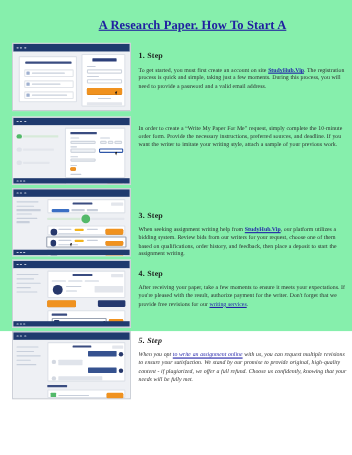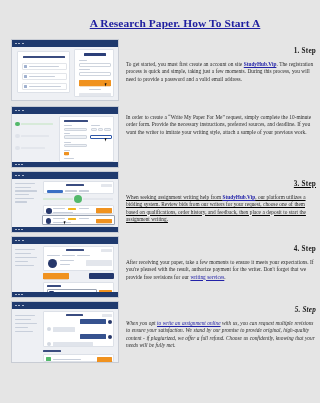--- a/index.html
+++ b/index.html
@@ -4,22 +4,22 @@
 <style>
   * { box-sizing: border-box; margin: 0; padding: 0; }
   html, body {
     width: 320px; height: 414px;
     background: #ffffff;
     font-family: "Liberation Serif", "DejaVu Serif", serif;
     overflow: hidden;
   }
   #page {
     position: relative;
-    width: 320px; height: 403px;
-    background: #e5e5e5;
+    width: 320px; height: 301px;
+    background: #86efac;
   }
 
   
   .title-wrap {
     position: absolute;
     left: 0; top: 13px;
     width: 320px;
     text-align: center;
     padding-left: 30px;
   }
@@ -39,21 +39,21 @@
     position: absolute;
     left: 126px;
     width: 190px;
     top: 0;
   }
   .step {
     position: absolute;
     width: 190px;
   }
   .step-head {
-    text-align: right;
+    text-align: left;
     font-size: 7.2px;
     font-weight: bold;
     color: #1a1a1a;
     letter-spacing: 0.2px;
     margin-bottom: 6px;
   }
   .step-body {
     font-size: 5.3px;
     line-height: 7.3px;
     color: #2b2b2b;
@@ -374,21 +374,21 @@
         <span>To get started, you must first create an account on site </span><a href="#">StudyHub.Vip</a><span>. The registration process is quick and simple, taking just a few moments. During this process, you will need to provide a password and a valid email address.</span>
       </div>
     </div>
 
     <div class="step" style="top:114px;">
       <div class="step-body">
         <span>In order to create a “Write My Paper For Me” request, simply complete the 10-minute order form. Provide the necessary instructions, preferred sources, and deadline. If you want the writer to imitate your writing style, attach a sample of your previous work.</span>
       </div>
     </div>
 
-    <div class="step" style="top:180px;text-decoration:underline;">
+    <div class="step" style="top:192px;">
       <div class="step-head">3. Step</div>
       <div class="step-body">
         <span>When seeking assignment writing help from </span><a href="#">StudyHub.Vip</a><span>, our platform utilizes a bidding system. Review bids from our writers for your request, choose one of them based on qualifications, order history, and feedback, then place a deposit to start the assignment writing.</span>
       </div>
     </div>
 
     <div class="step" style="top:245px;">
       <div class="step-head">4. Step</div>
       <div class="step-body">
         <span>After receiving your paper, take a few moments to ensure it meets your expectations. If you're pleased with the result, authorize payment for the writer. Don't forget that we provide free revisions for our </span><a href="#" class="plain">writing services</a><span>.</span>

